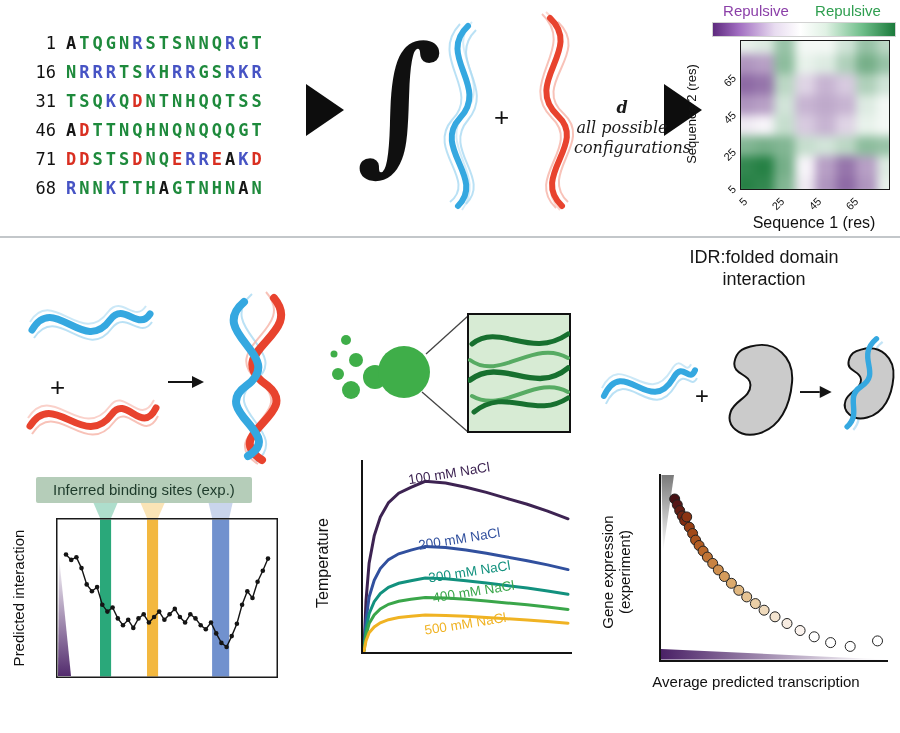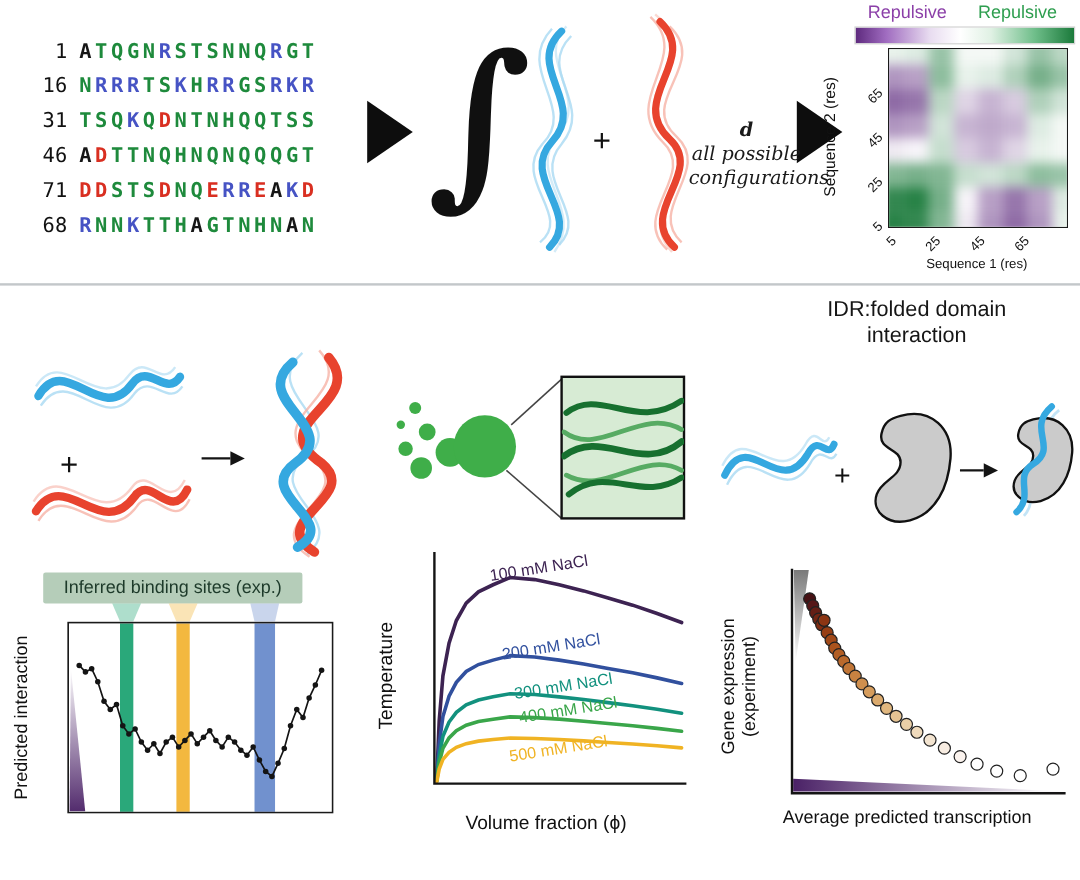--- a/index.html
+++ b/index.html
@@ -38,21 +38,21 @@
   .hm-ylabel .vlab-inner { font-size:13px; }
   .hm-plot { left:740px; top:40px; width:148px; height:148px; border:1px solid #1a1a1a; overflow:hidden; background:#fff; }
   .hm-grid { position:absolute; left:-8px; top:-8px; right:-8px; bottom:-8px;
              display:grid; grid-template-columns:repeat(8,1fr); grid-template-rows:repeat(8,1fr); filter:blur(5px); }
   .hm-yticks { left:704px; top:40px; width:32px; height:148px; }
   .hm-yticks span { position:absolute; right:2px; width:30px; text-align:right; font-size:11px;
                     transform:rotate(-45deg); transform-origin:100% 50%; }
   .hm-xticks { left:740px; top:191px; width:148px; height:26px; }
   .hm-xticks span { position:absolute; top:4px; width:22px; text-align:right; font-size:11px;
                     transform:rotate(-45deg); transform-origin:100% 0%; }
-  .hm-xlabel { left:728px; top:214px; width:172px; text-align:center; font-size:11px; }
+  .hm-xlabel { left:728px; top:214px; width:172px; text-align:center; font-size:16px; }
 
   .divider { left:0; top:236px; width:900px; height:2px; background:var(--divider); }
 
   
   .ptitle { text-align:center; font-size:18px; line-height:22px; color:#161616; }
   .p1-title { left:28px;  top:250px; width:264px; }
   .p2-title { left:306px; top:246px; width:298px; }
   .p3-title { left:618px; top:246px; width:292px; }
 
   
@@ -357,21 +357,20 @@
         <text x="136.1" y="120.1" fill="#12917e" text-anchor="middle" font-size="13.5" transform="rotate(-9 136.1 120.1)">300 mM NaCl</text>
         <text x="140.2" y="140.0" fill="#3aa64a" text-anchor="middle" font-size="13.5" transform="rotate(-9 140.2 140.0)">400 mM NaCl</text>
         <text x="132.0" y="172.3" fill="#f0b323" text-anchor="middle" font-size="13.5" transform="rotate(-9 132.0 172.3)">500 mM NaCl</text>
       </g>
     <path d="M28,4 L28,197 L238,197" fill="none" stroke="#141414" stroke-width="2"></path>
   </svg>
 
   <div class="p2-ylab">
     <span class="vlab-inner">Temperature</span>
   </div>
-  <div class="p2-xlab">Volume fraction (ϕ)</div>
 
   <div class="ptitle p3-title">
     <div>IDR:folded domain</div>
     <div>interaction</div>
   </div>
 
   <svg class="p3-draw" viewBox="0 0 305 122">
     <path d="M10,70 C30,28 56,92 80,52 C90,34 96,56 102,44" fill="none" stroke="var(--idr-blue-light)" stroke-width="2" opacity="0.8"></path>
     <path d="M6,54 C26,14 52,76 76,36 C86,18 90,42 96,30" fill="none" stroke="var(--idr-blue-light)" stroke-width="2" opacity="0.6"></path>
     <path d="M8,62 C28,20 54,84 78,44 C88,26 94,50 100,36" fill="none" stroke="var(--idr-blue)" stroke-width="6" stroke-linecap="round"></path>

